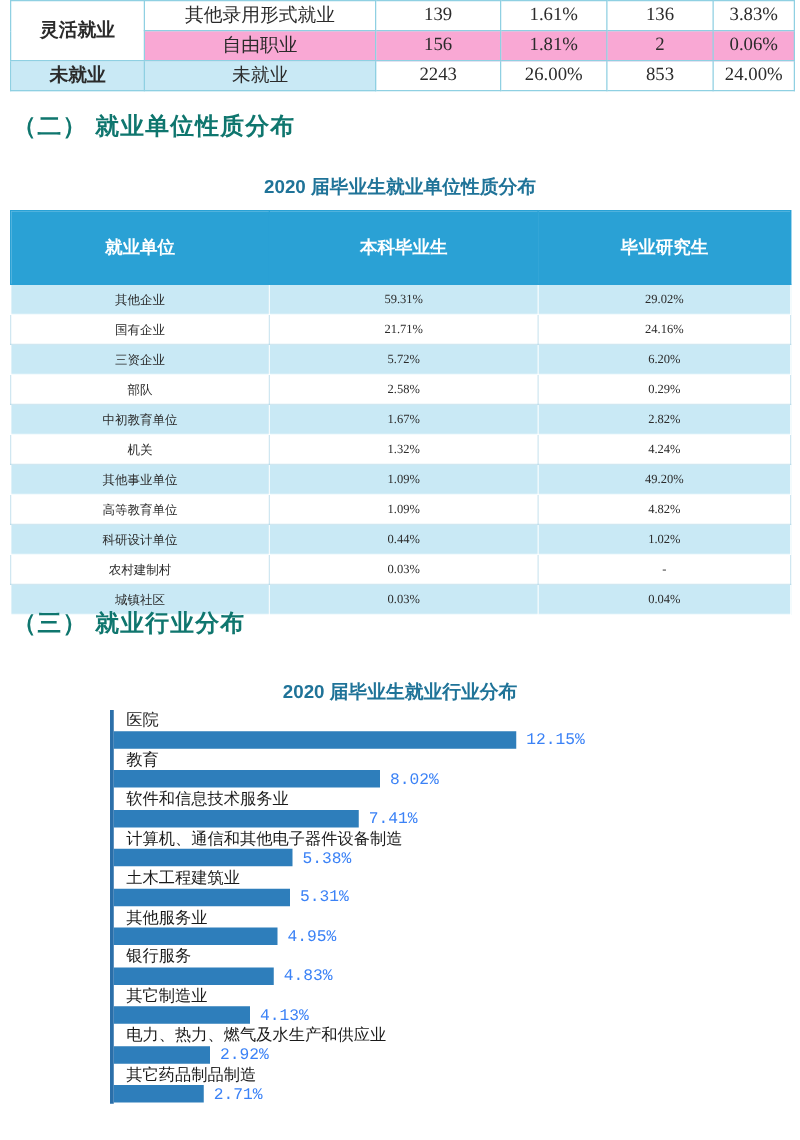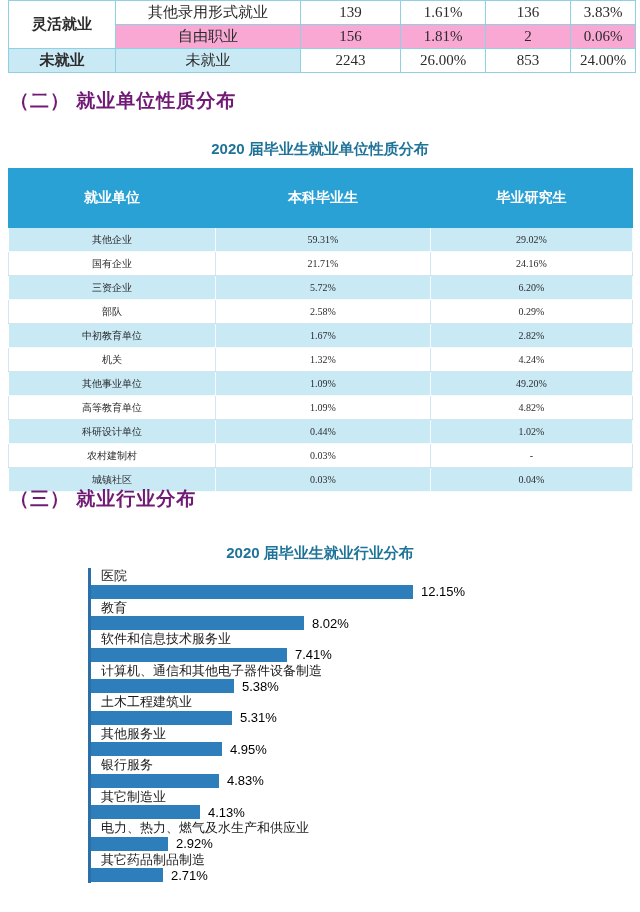--- a/index.html
+++ b/index.html
@@ -9,21 +9,21 @@
   
   table{border-collapse:collapse;}
   .t1{position:absolute;top:0;left:8px;width:627px;table-layout:fixed;}
   .t1 td{border:1px solid #8fd0e2;text-align:center;height:23px;font-size:15px;padding:0;}
   .t1 .cat{font-weight:bold;}
   .t1 .cell-blue{background:#c9e9f5;}
   .t1 tr.row-blue td{background:#f9a8d4;text-align:center;}
 
   
   .sec-heading{position:absolute;left:10px;font-family:"Liberation Sans",sans-serif;
-               font-weight:bold;font-size:19px;color:#701a75;margin:0;letter-spacing:1px;}
+               font-weight:bold;font-size:19px;color:#0f766e;margin:0;letter-spacing:1px;}
   .h-employer{top:88px;}
   .h-industry{top:486px;}
 
   .tbl-title,.chart-title{position:absolute;left:0;width:640px;text-align:center;
       font-family:"Liberation Sans",sans-serif;font-weight:bold;font-size:15px;color:#1f7398;}
   .tbl-title{top:140px;text-align:center;}
   .chart-title{top:544px;}
 
   
   .t2{position:absolute;top:168px;left:8px;width:624px;table-layout:fixed;
@@ -35,21 +35,21 @@
   .t2 tbody tr:nth-child(even) td{background:#c9e9f5;border-color:rgba(255,255,255,0.8);}
 
   
   .chart{position:absolute;top:568px;left:88px;width:548px;border-left:3px solid #2b6fa9;
          font-family:"Liberation Sans",sans-serif;}
   .crow{height:31.5px;}
   .clabel{font-size:13px;color:#1a1a1a;margin-left:10px;line-height:16px;height:16px;
           white-space:nowrap;}
   .cline{display:flex;align-items:center;height:15px;}
   .cbar{height:14px;background:#2e7ebb;}
-  .cval{font-size:13px;color:#000000;margin-left:8px;white-space:nowrap;}
+  .cval{font-size:13px;color:#3b82f6;margin-left:8px;white-space:nowrap;font-family:Liberation Mono, monospace;}
 </style>
 </head>
 <body>
 
 <div class="page">
 
   <table class="t1">
     <colgroup>
       <col style="width:107px">
         <col style="width:185px">

